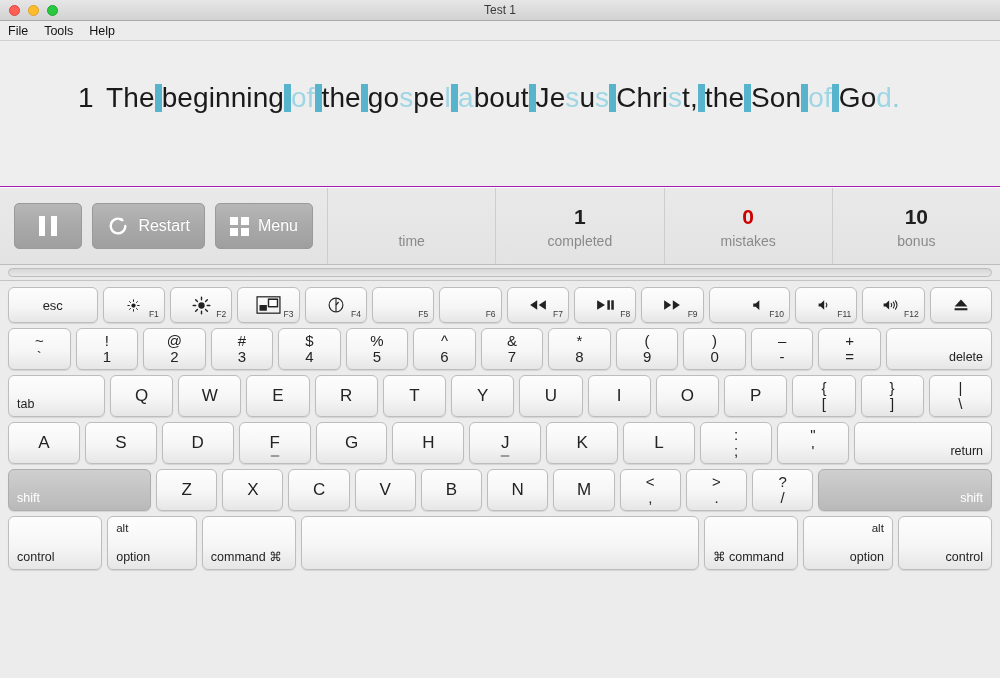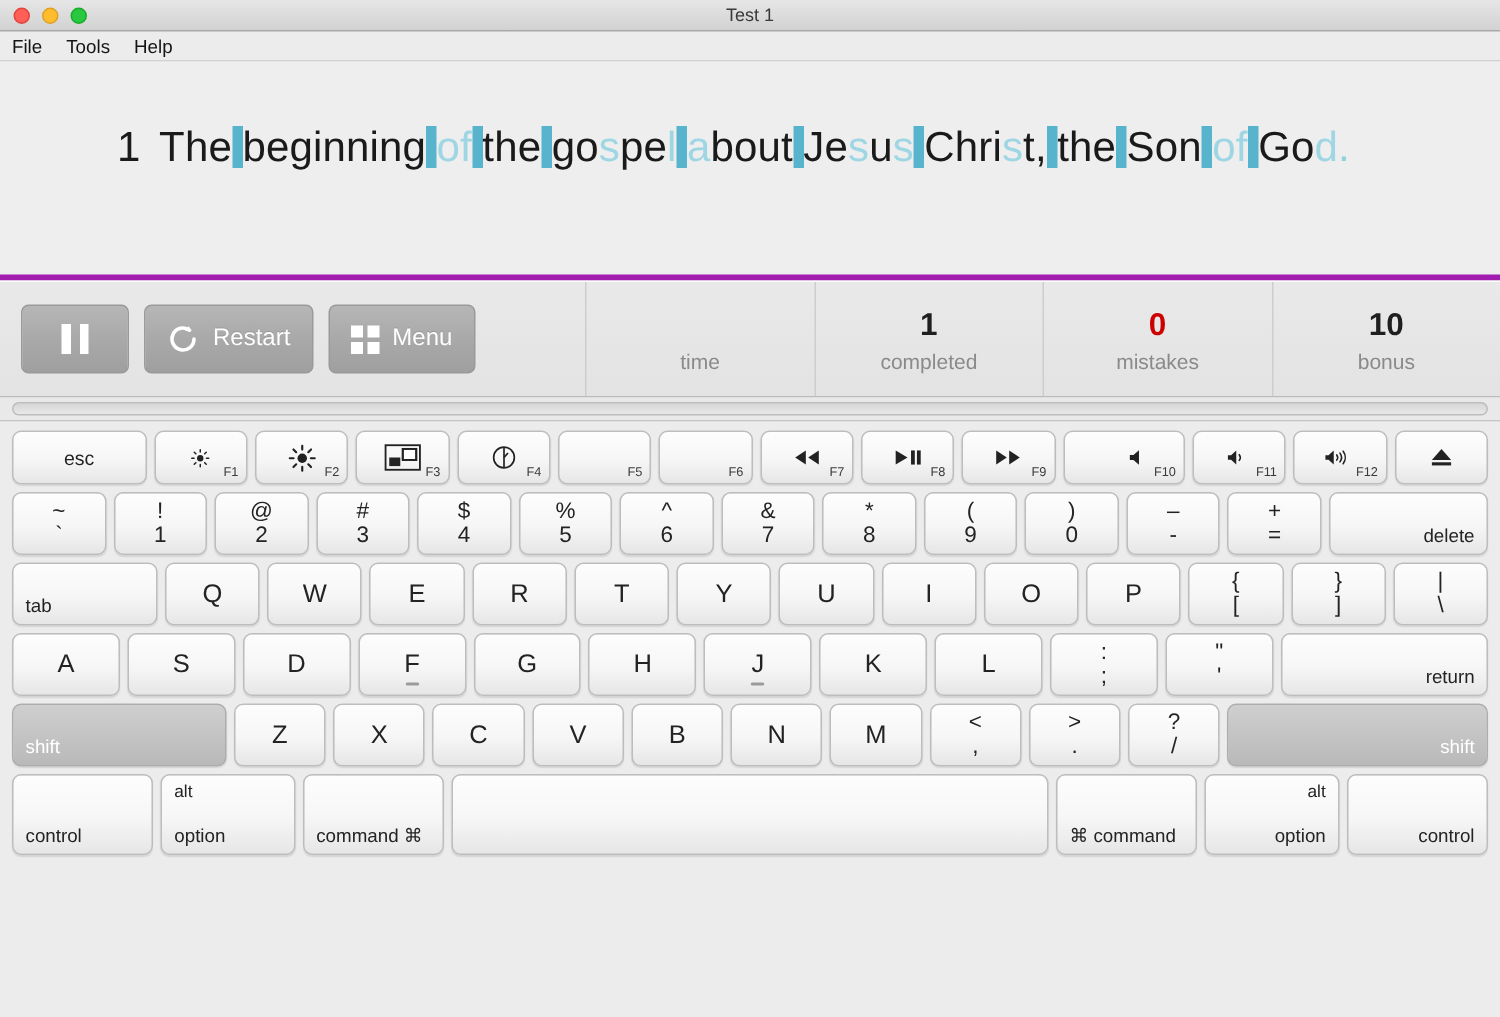--- a/index.html
+++ b/index.html
@@ -38,21 +38,21 @@
   .menu-item {
     font-size: 12.5px; color: #141414;
     padding: 1px 8px; cursor: default;
   }
 
   
   #text-area {
     height: 146px;
     background: #eeeeee;
     padding: 36px 78px 0 78px;
-    border-bottom: 4px solid #a21caf;
+    border-bottom: 1px solid #a21caf;
   }
   #passage {
     font-size: 28px;
     line-height: 42px;
     color: #1a1a1a;
     letter-spacing: 0.1px;
     white-space: pre-wrap;
     word-break: normal;
   }
   #passage .vnum { margin-right: 5px; }
@@ -70,21 +70,21 @@
   #controlbar {
     height: 78px;
     background: linear-gradient(to bottom, #e9e9e9 0%, #e3e3e3 100%);
     border-top: 1px solid #ffffff;
     border-bottom: 1px solid #bdbdbd;
     display: flex; align-items: stretch;
   }
   #btn-group {
     display: flex; align-items: center; gap: 10px;
     padding: 0 14px;
-    width: 391px;
+    width: 328px;
     border-right: 1px solid #cdcdcd;
   }
   .gbtn {
     background: linear-gradient(to bottom, #b6b6b6 0%, #a9a9a9 50%, #9f9f9f 100%);
     border: 1px solid #9a9a9a;
     border-radius: 5px;
     color: #ffffff;
     font-size: 16px;
     height: 46px;
     display: flex; align-items: center; justify-content: center;

